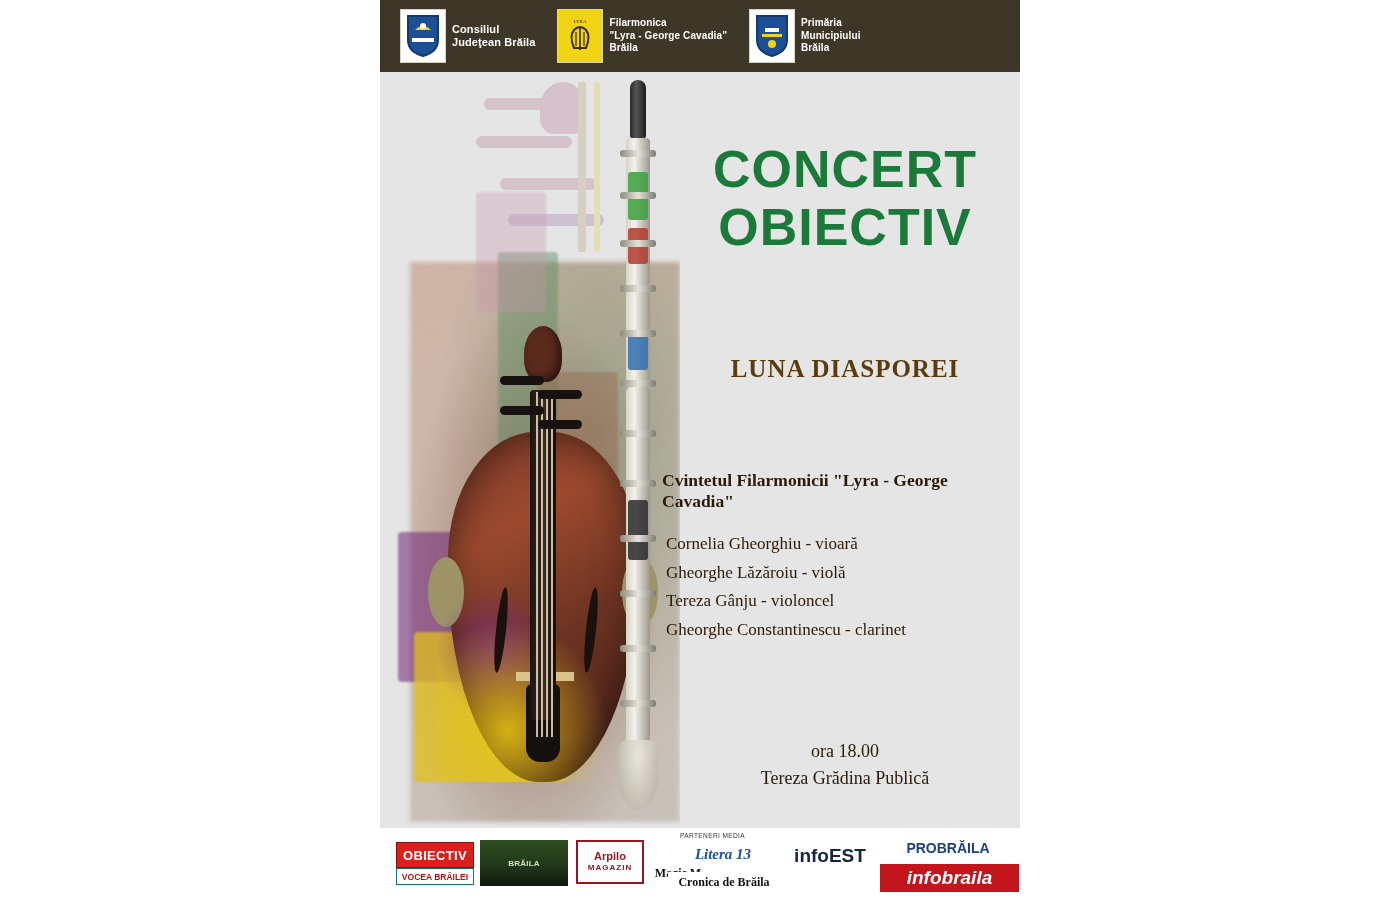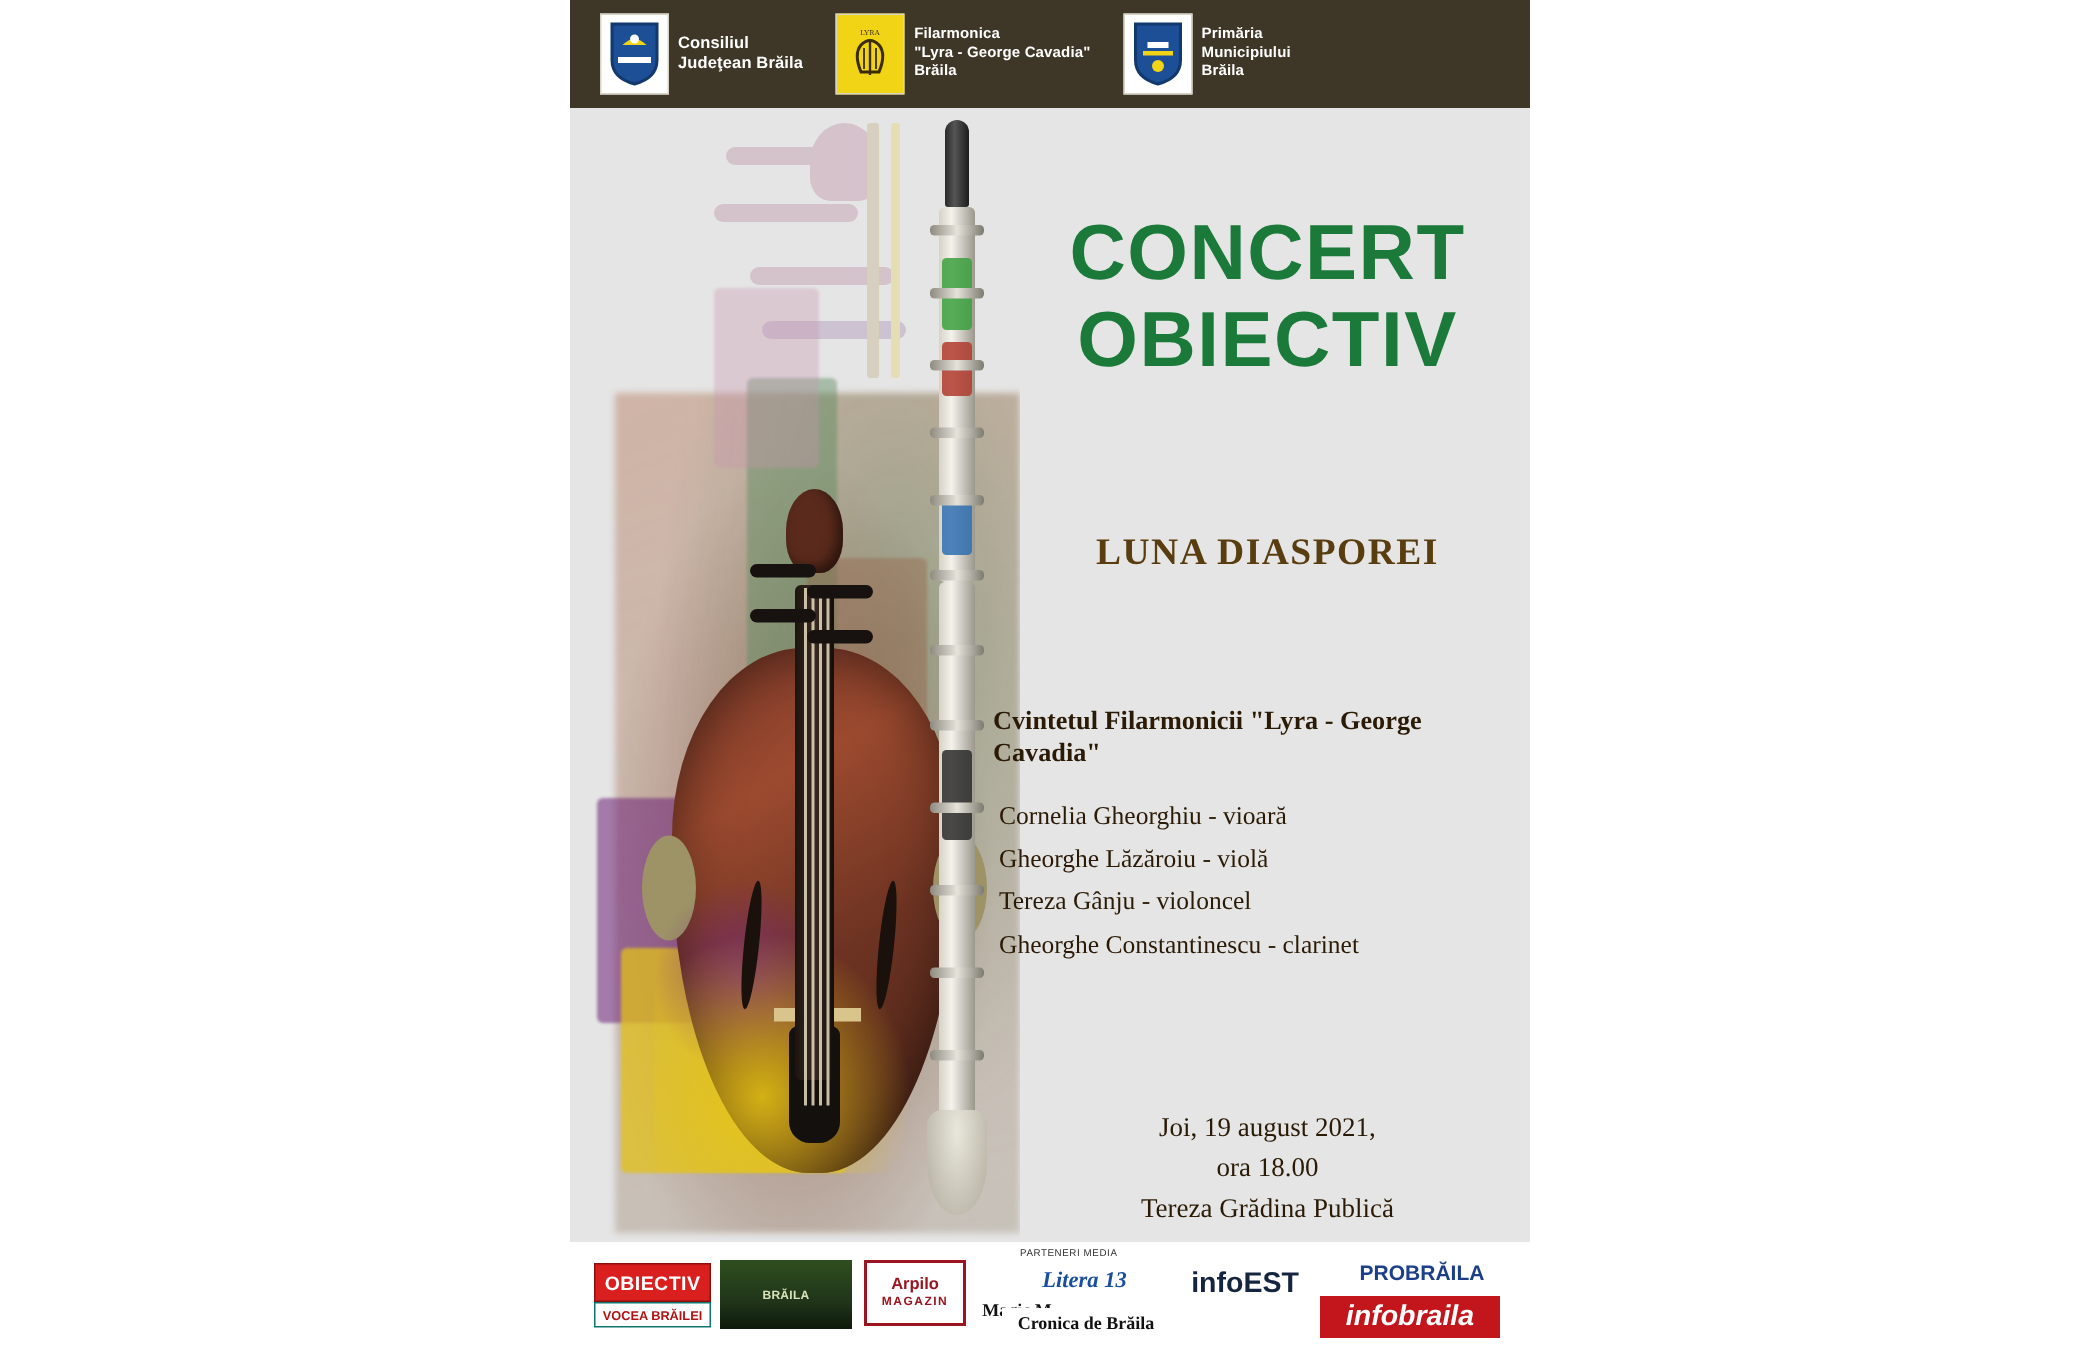--- a/index.html
+++ b/index.html
@@ -295,21 +295,21 @@
     width: 112px; height: 20px; background: #ffffff; color: #111111; font-size: 12px;
     font-family: "Liberation Serif", serif;
   }
   .lg-infoest {
     width: 92px; height: 28px; background: #ffffff; color: #15243f; font-size: 19px;
   }
   .lg-probraila {
     width: 96px; height: 24px; background: #ffffff; color: #1c3f8a; font-size: 14px;
   }
   .lg-infobraila {
-    width: 120px; height: 28px; background: #c3161c; color: #ffffff; font-size: 19px;
+    width: 139px; height: 28px; background: #c3161c; color: #ffffff; font-size: 19px;
     font-style: italic;
   }
   .partner-label {
     position: absolute;
     font-family: "Liberation Sans", sans-serif;
     font-size: 6.5px;
     color: #333333;
     letter-spacing: .4px;
   }
 </style>
@@ -439,21 +439,20 @@
     <div class="ensemble">Cvintetul Filarmonicii "Lyra - George Cavadia"</div>
 
     <div class="performers">
       <div>Cornelia Gheorghiu - vioară</div>
       <div>Gheorghe Lăzăroiu - violă</div>
       <div>Tereza Gânju - violoncel</div>
       <div>Gheorghe Constantinescu - clarinet</div>
     </div>
 
     <div class="eventinfo">
-      <div>Joi, 19 august 2021,</div>
       <div>ora 18.00</div>
       <div>Tereza Grădina Publică</div>
     </div>
 
     <div class="sponsors">
 
       <div class="sponsor-row" style="left:16px; top:14px; flex-direction:column;">
         <div class="logo-box lg-obiectiv">OBIECTIV</div>
         <div class="logo-box lg-obiectiv-sub">VOCEA BRĂILEI</div>
       </div>

